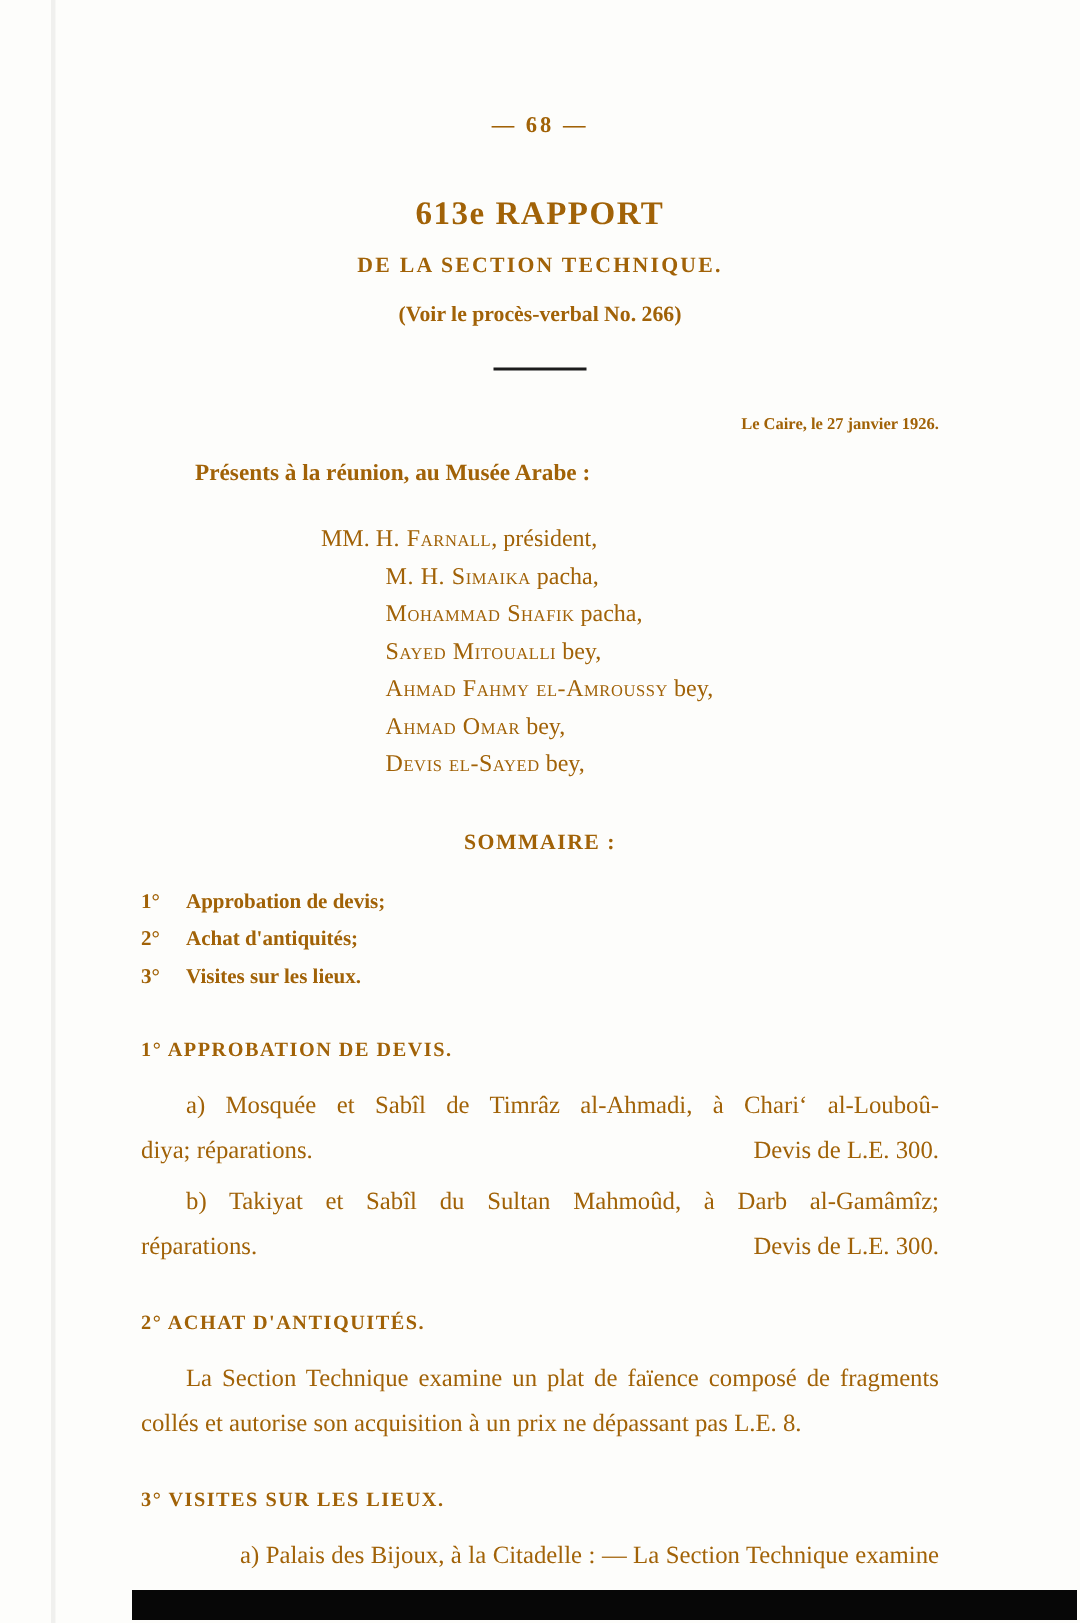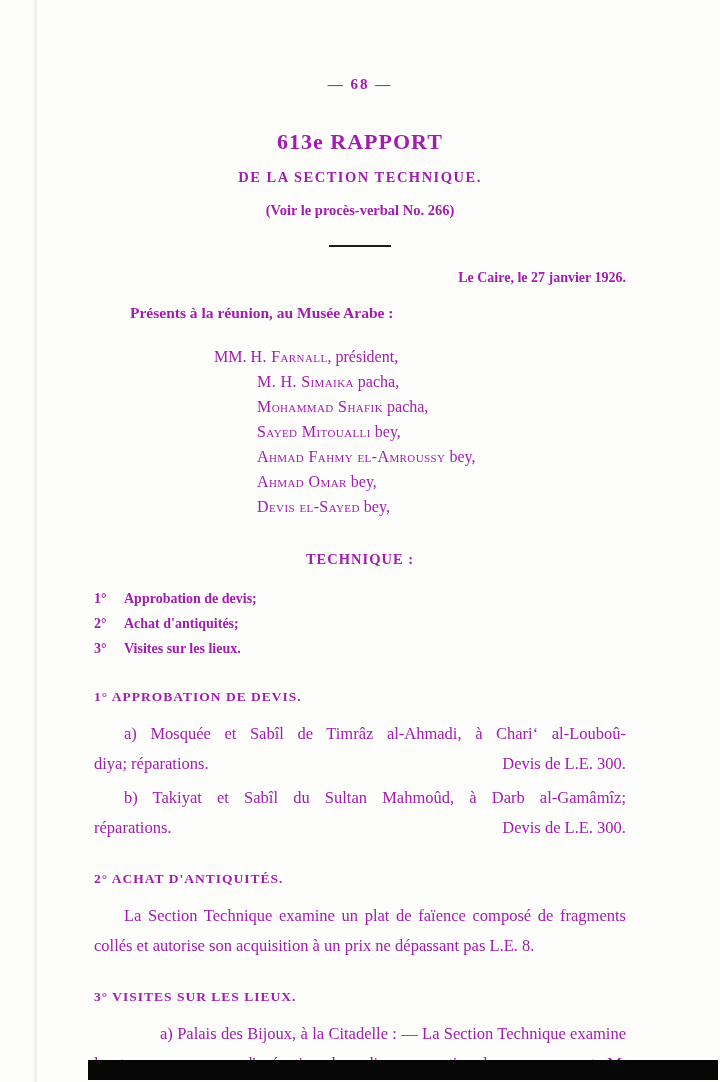--- a/index.html
+++ b/index.html
@@ -3,21 +3,21 @@
 <meta charset="utf-8">
 <style>
   * { margin: 0; padding: 0; box-sizing: border-box; }
   html, body { background: #d8d8d4; }
   .sheet {
     position: relative;
     width: 720px;
     height: 1082px;
     margin: 0 auto;
     background: #fdfdfb;
-    color: #a21caf;
+    color: #a16207;
     font-family: "Liberation Serif", "DejaVu Serif", serif;
     overflow: hidden;
   }
   .edge-left {
     position: absolute;
     left: 34px; top: 0; bottom: 0;
     width: 3px;
     background: rgba(0,0,0,0.05);
   }
   .page-number {
@@ -48,23 +48,23 @@
     font-weight: 700;
   }
   .rule {
     width: 62px;
     border: none;
     border-top: 2.5px solid #1c1c1c;
     margin: 26px auto 0;
   }
   .content { width: 532px; margin: 0 auto; }
   .dateline {
-    margin-top: 23px;
+    margin-top: 30px;
     text-align: right;
-    font-size: 14px;
+    font-size: 11px;
     font-weight: 700;
   }
   .presents {
     margin-top: 18px;
     font-size: 15.5px;
     font-weight: 700;
     text-indent: 36px;
   }
   .attendees {
     margin-top: 22px;
@@ -144,21 +144,21 @@
     <div class="attendees">
       <div class="attendee"><span>MM. </span><span class="name">H. Farnall</span><span>, président,</span></div>
       <div class="attendee"><span></span><span class="name">M. H. Simaika</span><span> pacha,</span></div>
       <div class="attendee"><span></span><span class="name">Mohammad Shafik</span><span> pacha,</span></div>
       <div class="attendee"><span></span><span class="name">Sayed Mitoualli</span><span> bey,</span></div>
       <div class="attendee"><span></span><span class="name">Ahmad Fahmy el-Amroussy</span><span> bey,</span></div>
       <div class="attendee"><span></span><span class="name">Ahmad Omar</span><span> bey,</span></div>
       <div class="attendee"><span></span><span class="name">Devis el-Sayed</span><span> bey,</span></div>
     </div>
 
-    <div class="sommaire-heading">TECHNIQUE :</div>
+    <div class="sommaire-heading">SOMMAIRE :</div>
     <div class="sommaire-list">
       <div class="sommaire-item"><span class="som-num">1°</span><span>Approbation de devis;</span></div>
       <div class="sommaire-item"><span class="som-num">2°</span><span>Achat d'antiquités;</span></div>
       <div class="sommaire-item"><span class="som-num">3°</span><span>Visites sur les lieux.</span></div>
     </div>
 
     <div class="section-heading">1° APPROBATION DE DEVIS.</div>
     <div class="devis-item">
       <div class="devis-line1">a) Mosquée et Sabîl de Timrâz al-Ahmadi, à Chari‘ al-Louboû-</div>
       <div class="devis-line2">

